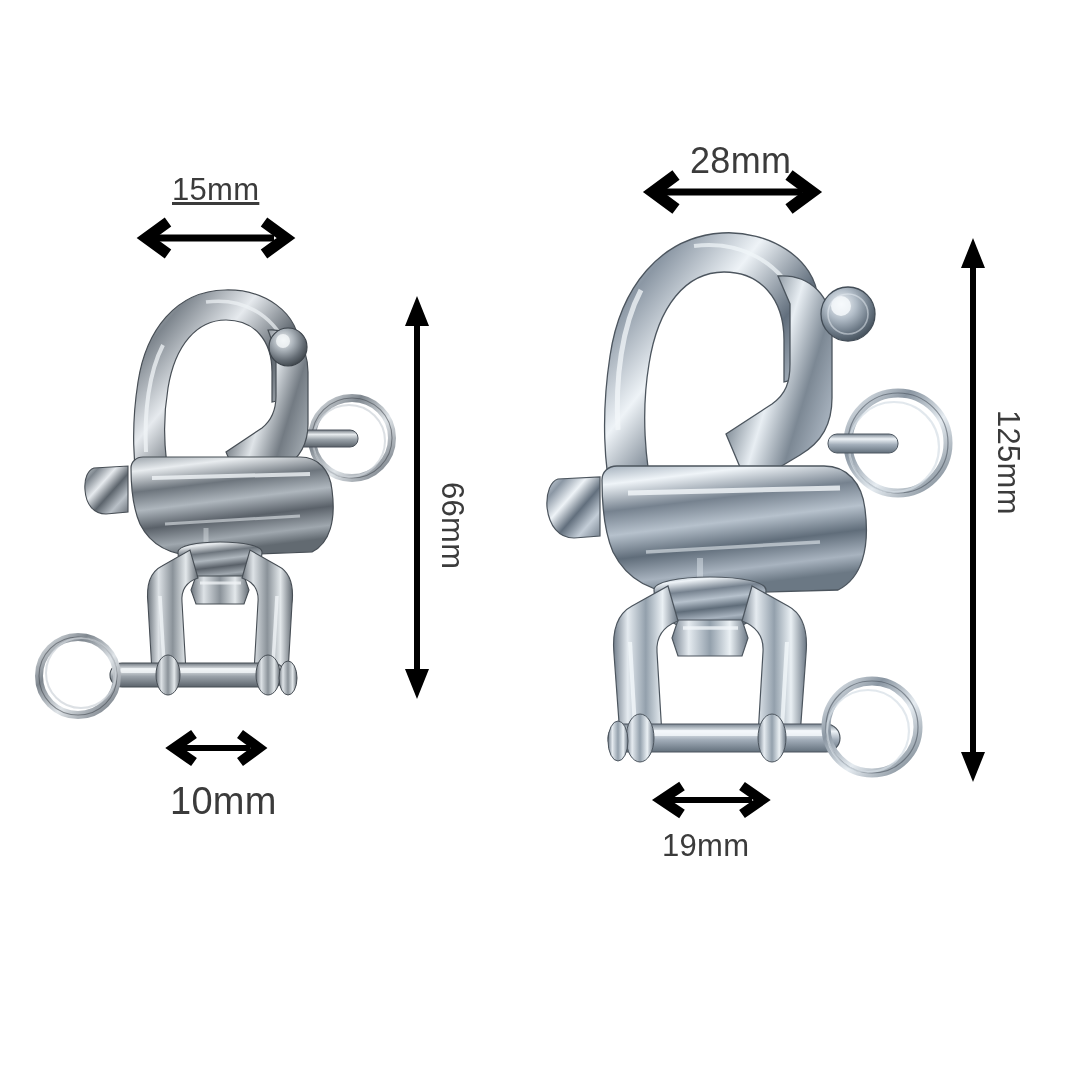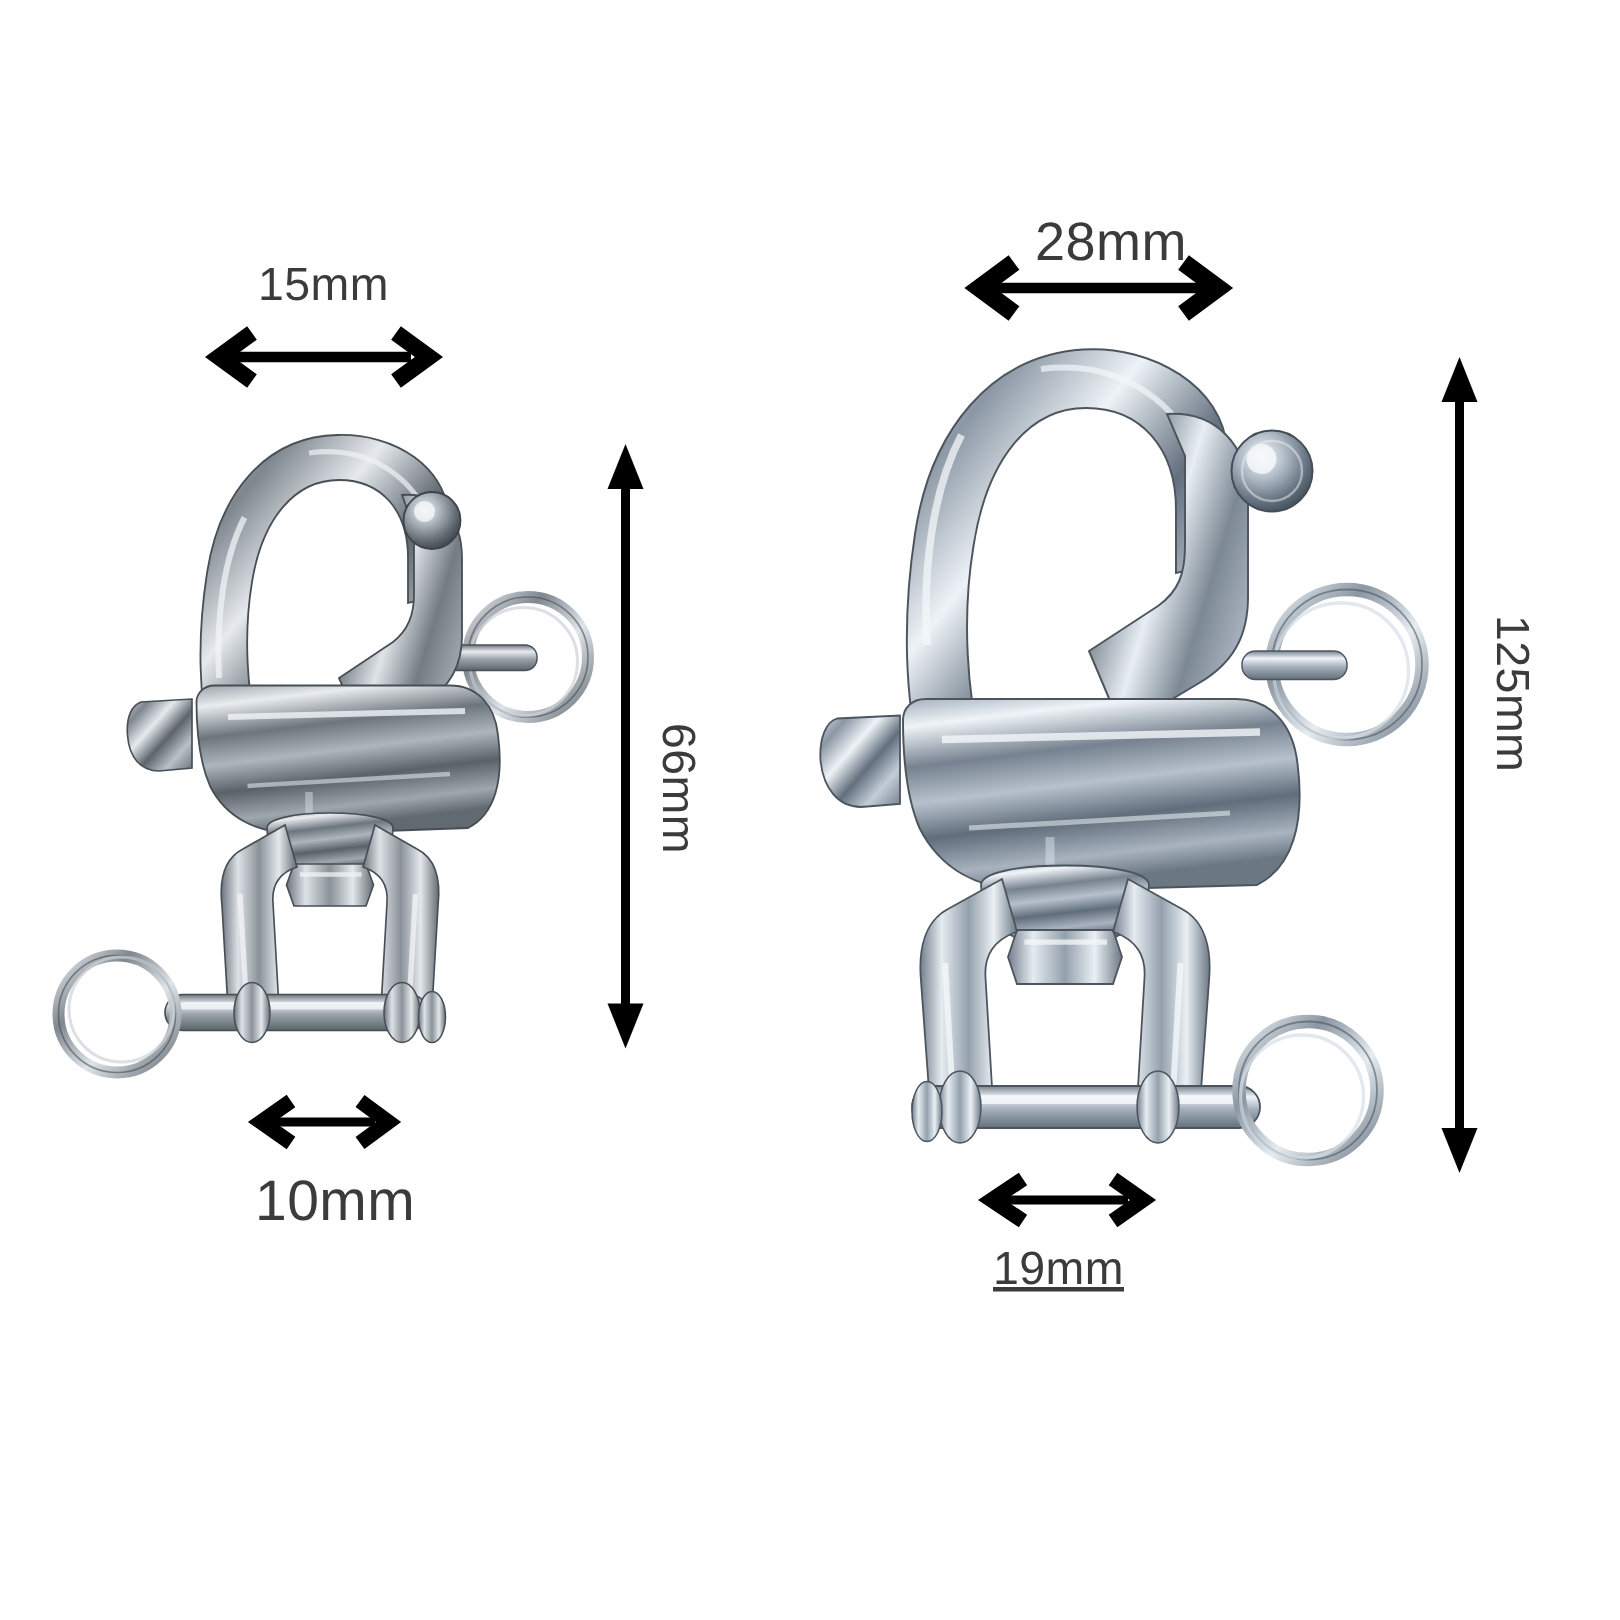--- a/index.html
+++ b/index.html
@@ -357,25 +357,25 @@
       </g>
 
       <g>
         <line x1="973" y1="252" x2="973" y2="768" stroke-width="6"></line>
         <polygon points="973,238 961,268 985,268" stroke="none"></polygon>
         <polygon points="973,782 961,752 985,752" stroke="none"></polygon>
       </g>
     </g>
   </svg>
 
-  <div class="dim-label" style="left:172px; top:172px; font-size:31px;">15mm</div>
+  <div class="dim-label" style="left:172px; top:172px; font-size:31px;text-decoration:underline;">15mm</div>
 
   <div class="dim-label rot-cw" style="left:470px; top:482px; font-size:31px;">66mm</div>
 
   <div class="dim-label" style="left:170px; top:780px; font-size:38px;">10mm</div>
 
   <div class="dim-label" style="left:690px; top:140px; font-size:36px;">28mm</div>
 
   <div class="dim-label rot-cw" style="left:1026px; top:410px; font-size:31px;">125mm</div>
 
-  <div class="dim-label" style="left:662px; top:828px; font-size:31px;text-decoration:underline;">19mm</div>
+  <div class="dim-label" style="left:662px; top:828px; font-size:31px;">19mm</div>
 
 </div>
 
 </body></html>

